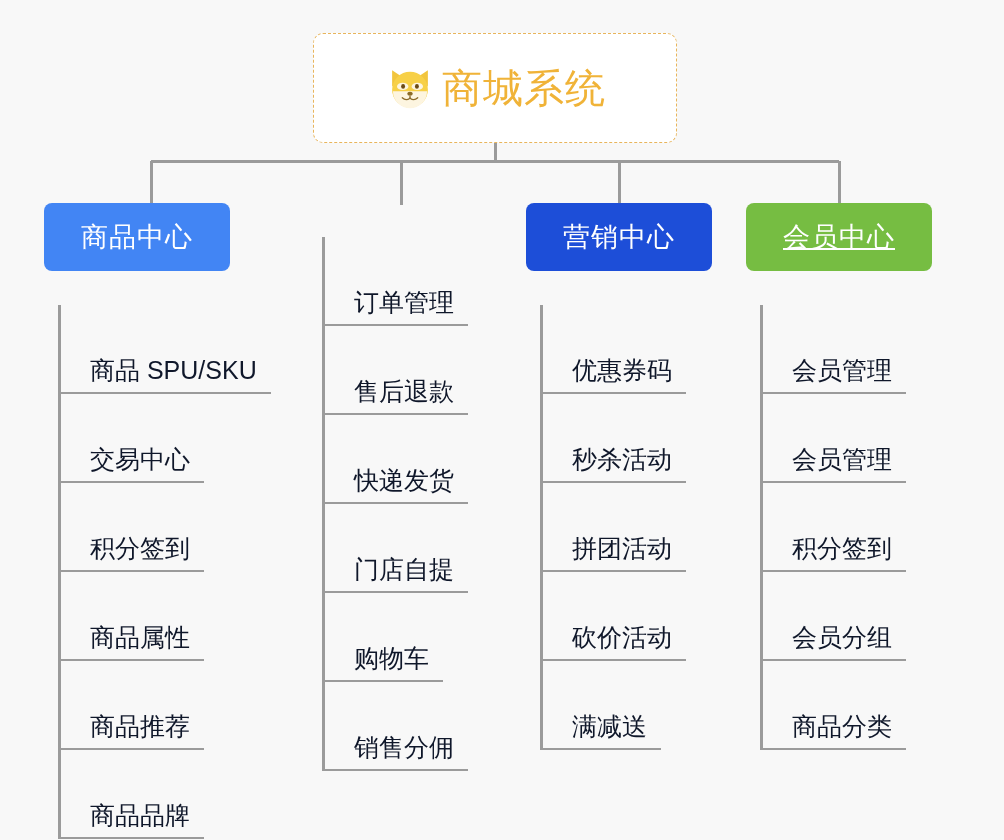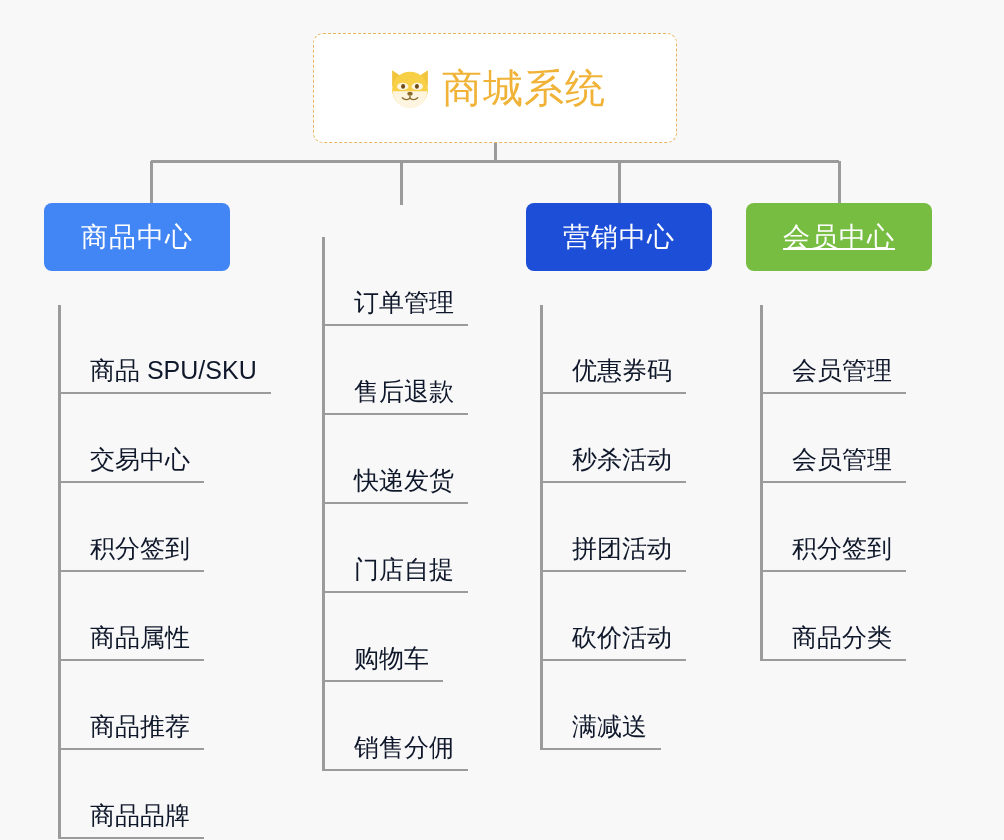--- a/index.html
+++ b/index.html
@@ -242,19 +242,22 @@
         <div class="leaf-item">
             <span class="leaf-label">会员管理</span>
           </div>
         <div class="leaf-item">
             <span class="leaf-label">会员管理</span>
           </div>
         <div class="leaf-item">
             <span class="leaf-label">积分签到</span>
           </div>
         <div class="leaf-item">
+            <span class="leaf-label">会员分组</span>
+          </div>
+        <div class="leaf-item">
             <span class="leaf-label">商品分类</span>
           </div>
       </div>
     </div>
 
   </div>
 </div>
 
 </body></html>

